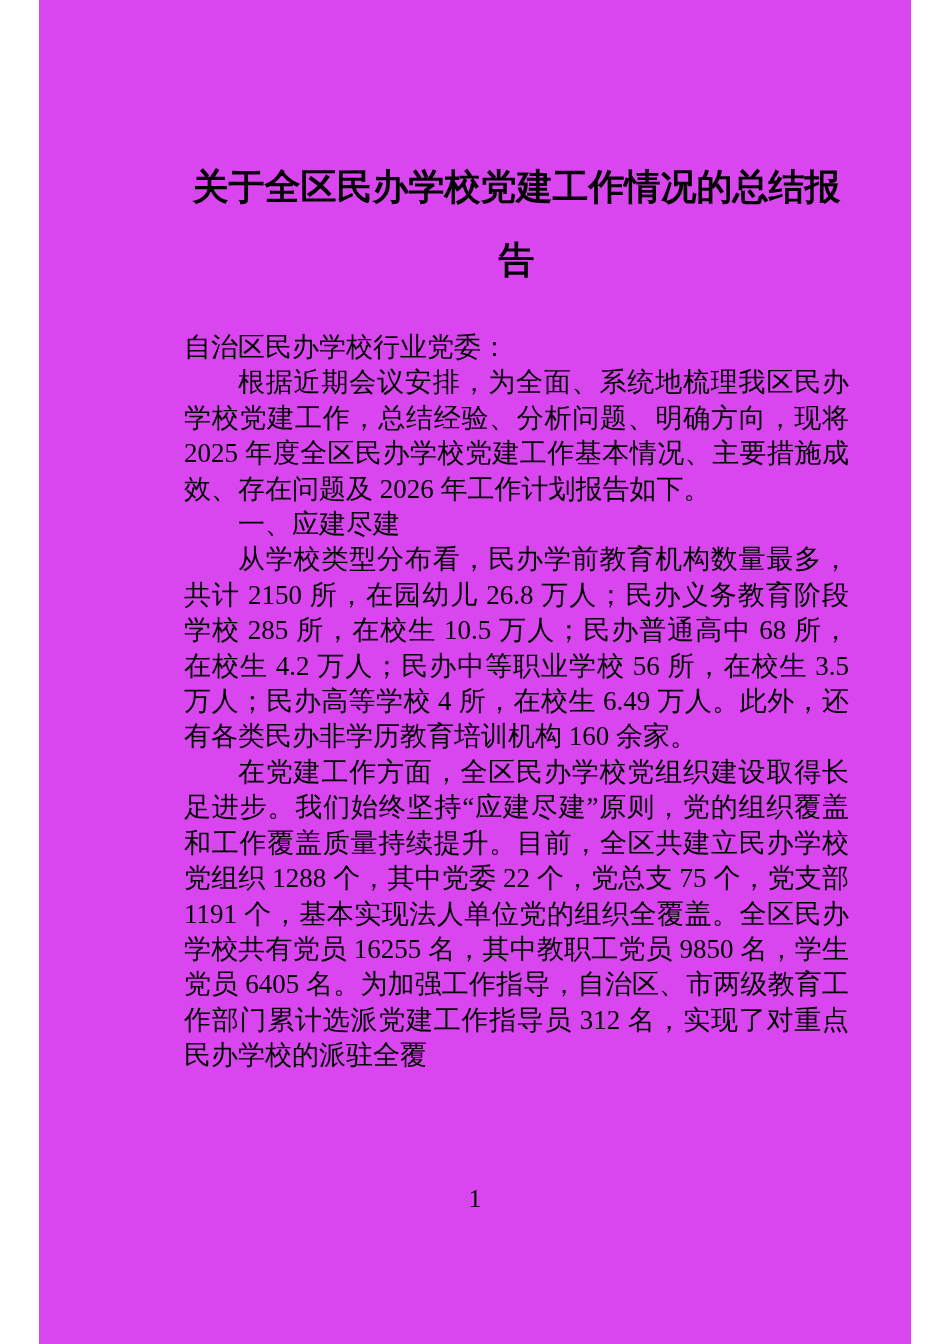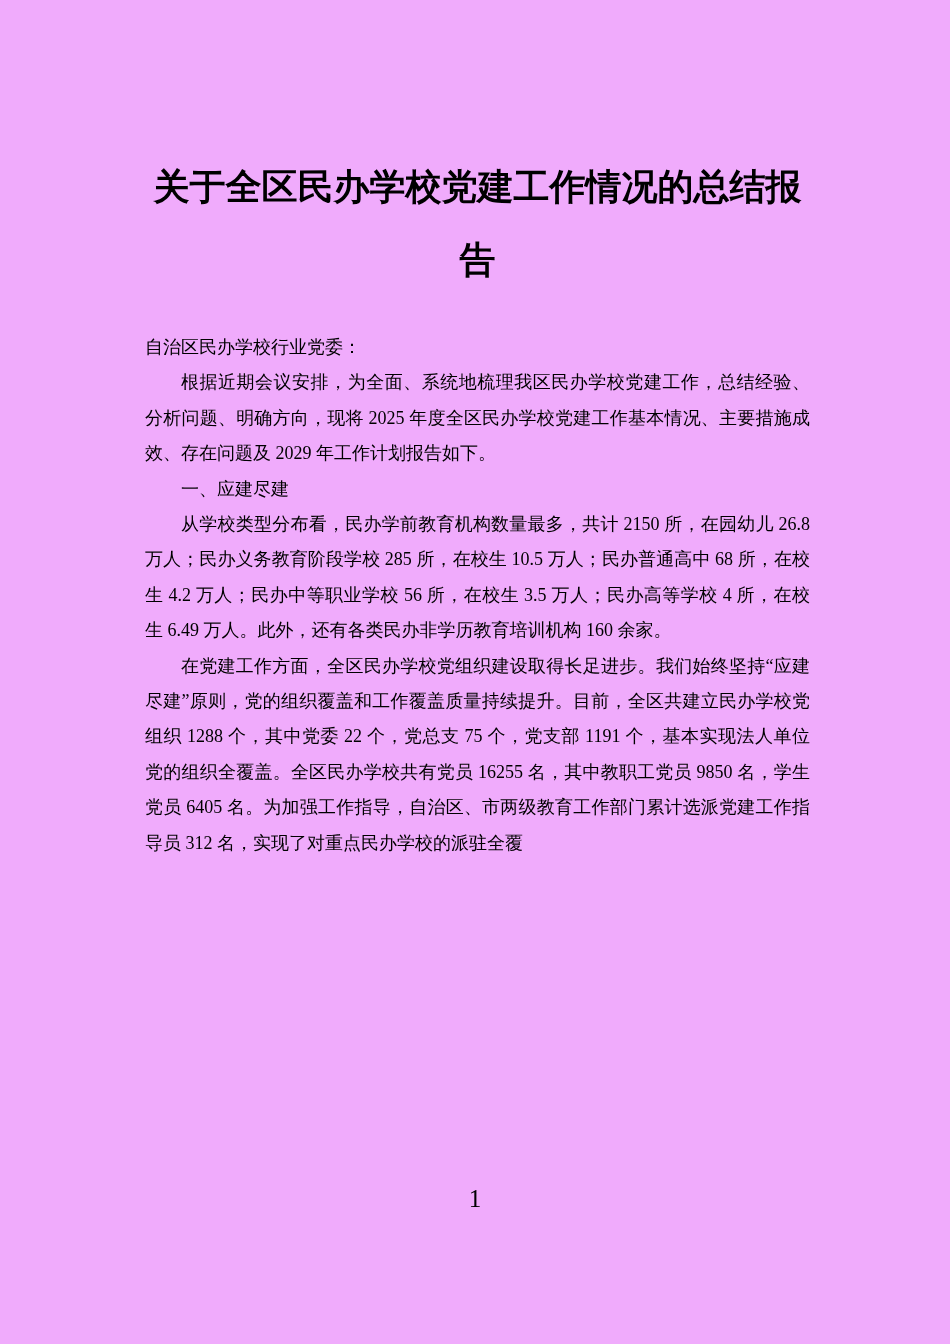--- a/index.html
+++ b/index.html
@@ -2,24 +2,24 @@
 <html><head>
 <meta charset="utf-8">
 <style>
   html, body {
     margin: 0;
     padding: 0;
     background: #ffffff;
   }
   .page {
     position: relative;
-    width: 950px;
+    width: 872px;
     height: 1344px;
     margin: 0 auto;
-    background: #f0abfc;
+    background: #d946ef;
     color: #000000;
     overflow: hidden;
     font-family: "Liberation Serif", serif;
   }
   .doc-title {
     position: absolute;
     left: 145px;
     top: 151px;
     width: 665px;
     margin: 0;
@@ -29,21 +29,21 @@
     text-align: center;
     letter-spacing: 0;
   }
   .body-text {
     position: absolute;
     left: 145px;
     top: 330px;
     width: 665px;
     height: 851px;          
     overflow: hidden;
-    font-size: 18px;
+    font-size: 27px;
     line-height: 35.4px;
     text-align: justify;
     word-break: normal;
     overflow-wrap: break-word;
   }
   .body-text p {
     margin: 0;
     text-indent: 2em;
   }
   .body-text p.no-indent {
@@ -61,21 +61,21 @@
 </style>
 </head>
 <body>
 
 <div class="page">
 
   <h1 class="doc-title">关于全区民办学校党建工作情况的总结报告</h1>
 
   <div class="body-text">
     <p class="no-indent">自治区民办学校行业党委：</p>
-    <p>根据近期会议安排，为全面、系统地梳理我区民办学校党建工作，总结经验、分析问题、明确方向，现将 2025 年度全区民办学校党建工作基本情况、主要措施成效、存在问题及 2029 年工作计划报告如下。</p>
+    <p>根据近期会议安排，为全面、系统地梳理我区民办学校党建工作，总结经验、分析问题、明确方向，现将 2025 年度全区民办学校党建工作基本情况、主要措施成效、存在问题及 2026 年工作计划报告如下。</p>
     <p>一、应建尽建</p>
     <p>从学校类型分布看，民办学前教育机构数量最多，共计 2150 所，在园幼儿 26.8 万人；民办义务教育阶段学校 285 所，在校生 10.5 万人；民办普通高中 68 所，在校生 4.2 万人；民办中等职业学校 56 所，在校生 3.5 万人；民办高等学校 4 所，在校生 6.49 万人。此外，还有各类民办非学历教育培训机构 160 余家。</p>
     <p>在党建工作方面，全区民办学校党组织建设取得长足进步。我们始终坚持“应建尽建”原则，党的组织覆盖和工作覆盖质量持续提升。目前，全区共建立民办学校党组织 1288 个，其中党委 22 个，党总支 75 个，党支部 1191 个，基本实现法人单位党的组织全覆盖。全区民办学校共有党员 16255 名，其中教职工党员 9850 名，学生党员 6405 名。为加强工作指导，自治区、市两级教育工作部门累计选派党建工作指导员 312 名，实现了对重点民办学校的派驻全覆</p>
   </div>
 
   <div class="page-footer">1</div>
 
 </div>
 
 </body></html>

